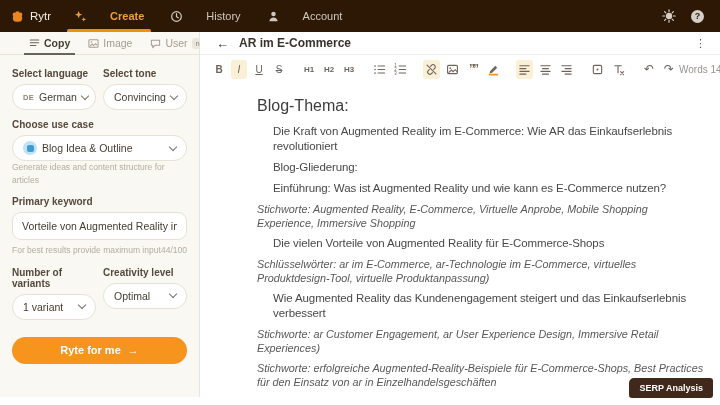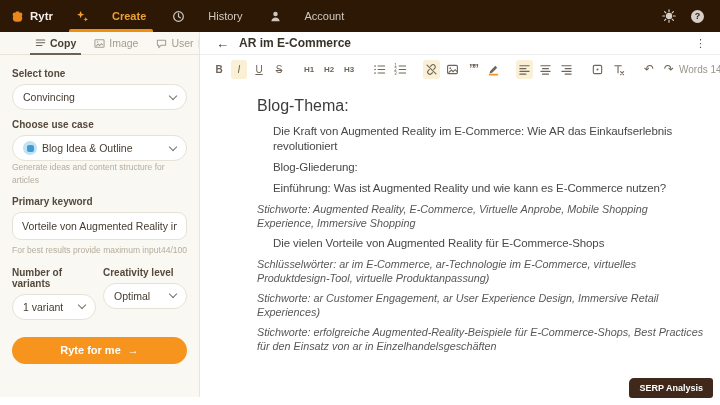--- a/index.html
+++ b/index.html
@@ -4,36 +4,36 @@
 <style>
   * { margin:0; padding:0; box-sizing:border-box; }
   html,body { width:720px; height:405px; overflow:hidden; background:#fff;
     font-family:"Liberation Sans","DejaVu Sans",sans-serif; }
   .app { position:relative; width:720px; height:405px; }
 
   
   .topnav { position:absolute; top:0; left:0; right:0; height:32px; background:#2d1806;
     display:flex; align-items:stretch; }
   .brand { display:flex; align-items:center; gap:5px; padding:0 10px 0 10px; cursor:pointer; }
-  .brandname { color:#f3efe9; font-size:11.5px; font-weight:bold; }
+  .brandname { color:#f3efe9; font-size:11.5px; font-weight:normal; }
   .navitem { display:flex; align-items:center; gap:23px; padding:0 13px; font-size:11px;
     color:#cfc8bf; cursor:pointer; position:relative; }
   .navitem.active { color:#efa12e; font-weight:bold; }
   .navitem.active::after { content:""; position:absolute; left:6px; right:6px; bottom:0;
     height:3px; background:#ef8f0f; border-radius:2px 2px 0 0; }
   .navright { margin-left:auto; display:flex; align-items:center; gap:15px; padding-right:16px; }
   .nbtn { display:flex; align-items:center; cursor:pointer; }
   .help-circle { width:13px; height:13px; border-radius:50%; background:#d5cfc7; color:#2d1806;
     font-size:9px; font-weight:bold; display:flex; align-items:center; justify-content:center; }
 
   
   .sidebar { position:absolute; top:32px; left:0; width:200px; height:365px;
     background:#faf8f3; border-right:1px solid #e9e5dc; }
   .side-tabs { display:flex; align-items:stretch; height:23px; border-bottom:1px solid #e8e4da;
-    padding-left:26px; }
+    padding-left:20px; }
   .stab { display:flex; align-items:center; gap:4px; font-size:10.5px; color:#a59c8e;
     padding:0 9px; cursor:pointer; position:relative; }
   .stab.active { color:#463e33; font-weight:bold; }
   .stab.active::after { content:""; position:absolute; left:4px; right:4px; bottom:-1px;
     height:2px; background:#6b6258; }
   .badge { background:#e9e6dd; color:#8d8678; font-size:7.5px; padding:1px 4px;
     border-radius:3px; font-weight:normal; }
   .side-form { padding:4px 12px 0 12px; }
   .lbl { font-size:10px; font-weight:bold; color:#55493c; margin:9px 0 5px; }
   .row2 { display:flex; gap:7px; }
@@ -175,20 +175,28 @@
             </svg>
         </span>
         <span>User</span>
         <span class="badge">new</span>
       </div>
     </div>
 
     <div class="side-form">
       <div class="row2">
         <div class="col">
+          <div class="lbl">Select language</div>
+          <div class="select">
+            <span class="prefix">DE</span>
+            <span>German</span>
+            <span class="chev"></span>
+          </div>
+        </div>
+        <div class="col">
           <div class="lbl">Select tone</div>
           <div class="select">
             <span>Convincing</span>
             <span class="chev"></span>
           </div>
         </div>
       </div>
 
       <div class="lbl">Choose use case</div>
       <div class="select">
@@ -351,19 +359,20 @@
       </div>
     </div>
     <div class="ed-content">
         <div class="blk h1">Blog-Thema:</div>
         <div class="blk bold">Die Kraft von Augmented Reality im E-Commerce: Wie AR das Einkaufserlebnis revolutioniert</div>
         <div class="blk bold">Blog-Gliederung:</div>
         <div class="blk bold">Einführung: Was ist Augmented Reality und wie kann es E-Commerce nutzen?</div>
         <div class="blk italic">Stichworte: Augmented Reality, E-Commerce, Virtuelle Anprobe, Mobile Shopping Experience, Immersive Shopping</div>
         <div class="blk bold">Die vielen Vorteile von Augmented Reality für E-Commerce-Shops</div>
         <div class="blk italic">Schlüsselwörter: ar im E-Commerce, ar-Technologie im E-Commerce, virtuelles Produktdesign-Tool, virtuelle Produktanpassung)</div>
+        <div class="blk bold">Wie Augmented Reality das Kundenengagement steigert und das Einkaufserlebnis verbessert</div>
         <div class="blk italic">Stichworte: ar Customer Engagement, ar User Experience Design, Immersive Retail Experiences)</div>
         <div class="blk italic">Stichworte: erfolgreiche Augmented-Reality-Beispiele für E-Commerce-Shops, Best Practices für den Einsatz von ar in Einzelhandelsgeschäften</div>
       </div>
     <button class="serp">SERP Analysis</button>
   </main>
 
 </div>
 
 </body></html>

